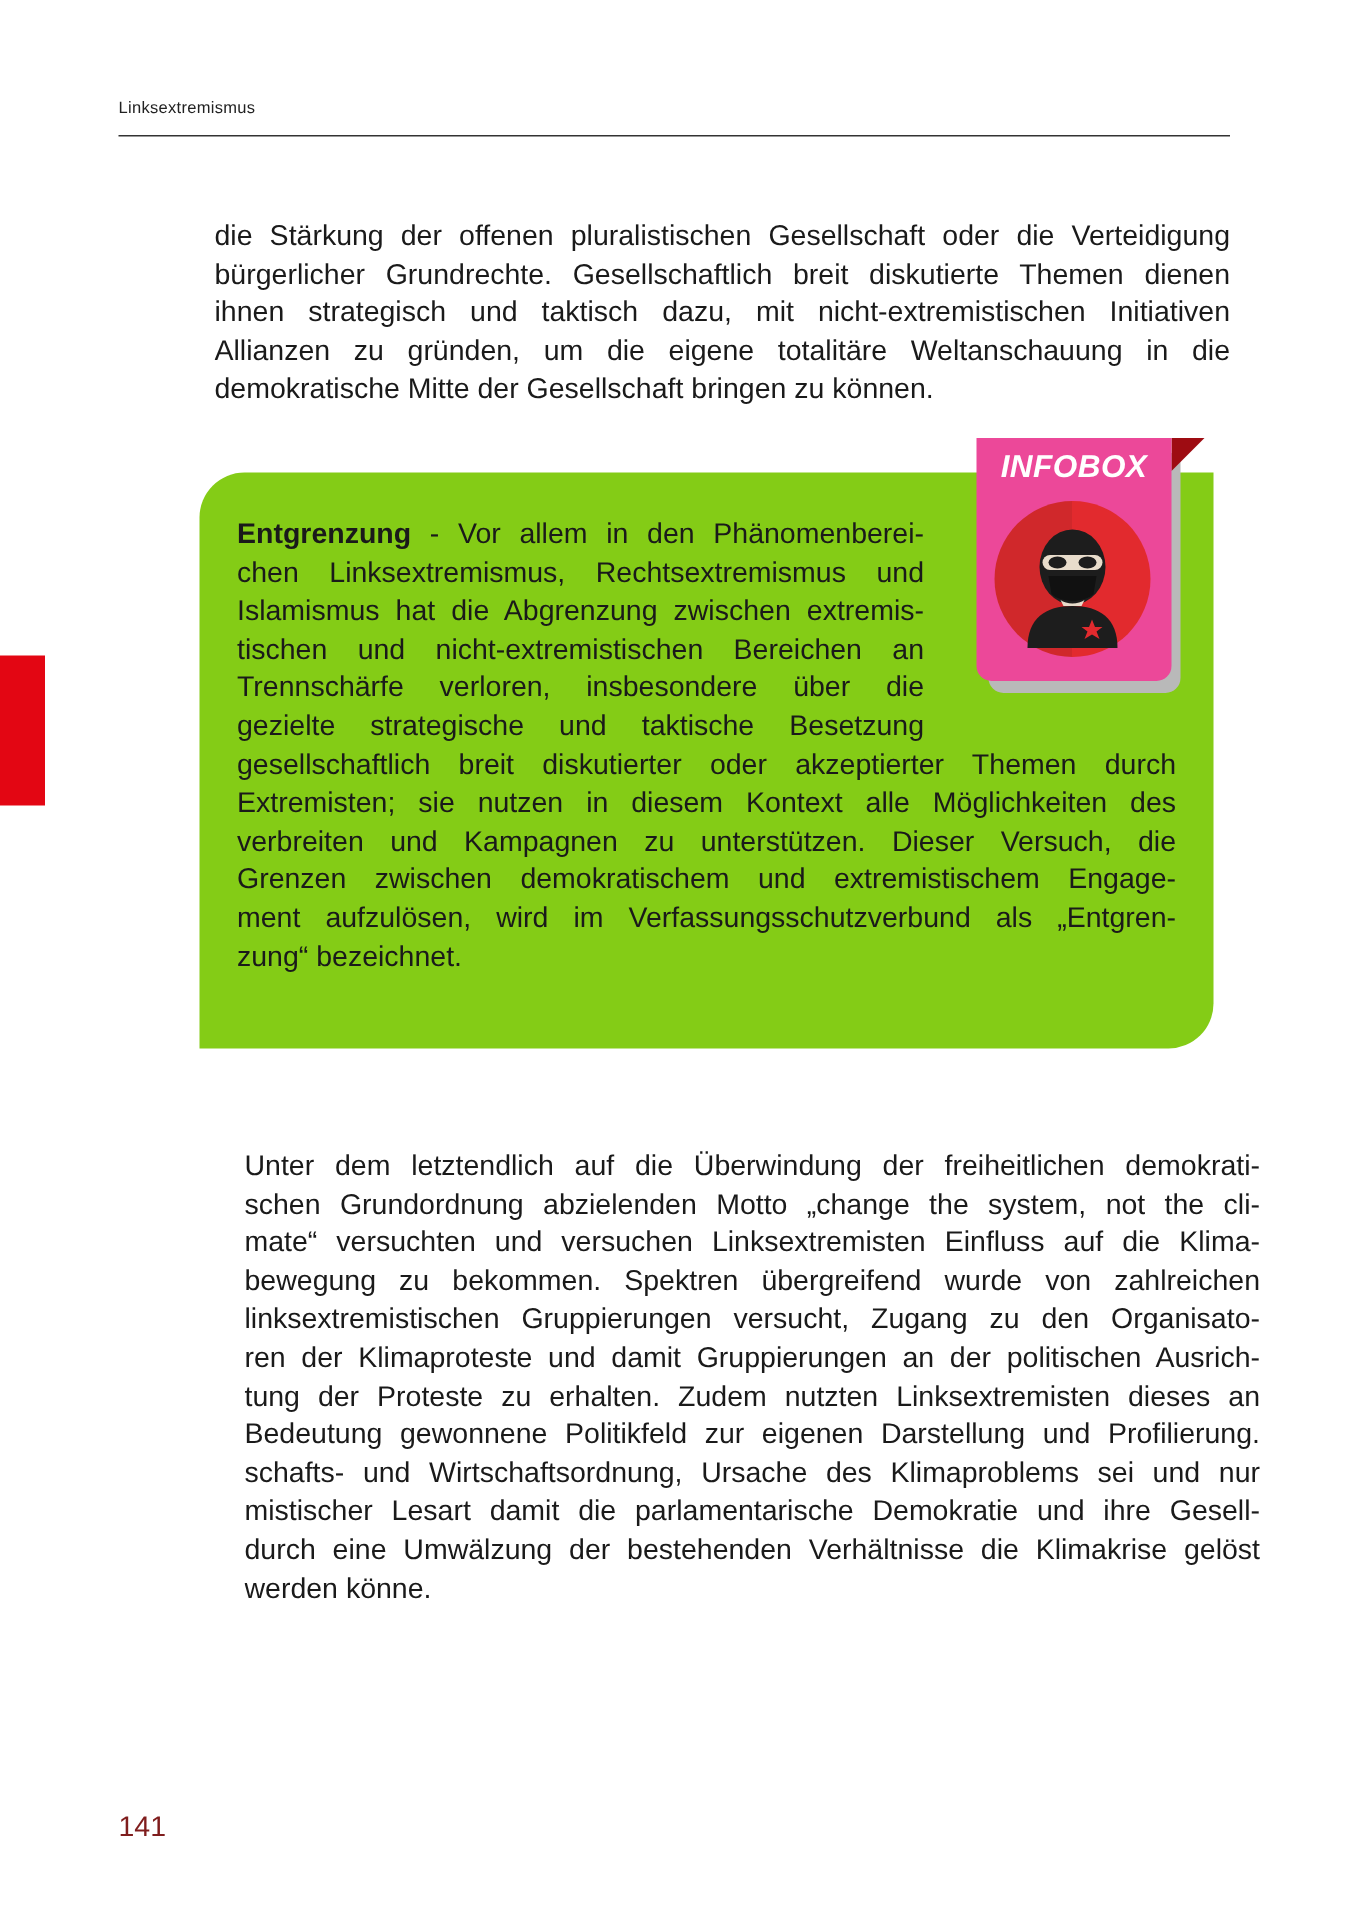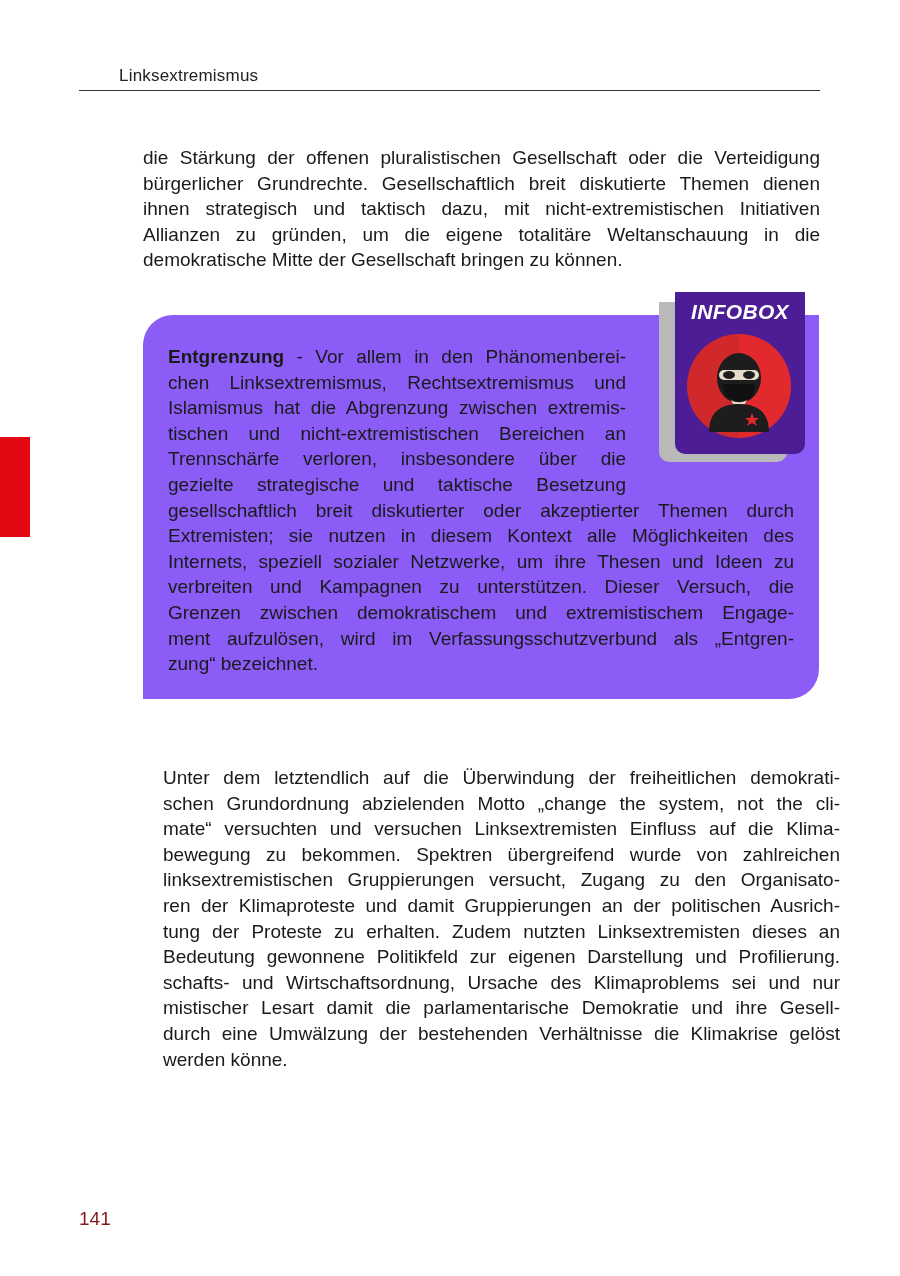--- a/index.html
+++ b/index.html
@@ -2,56 +2,55 @@
 <html><head>
 <meta charset="utf-8">
 <style>
   html, body { margin: 0; padding: 0; }
   body {
     width: 900px; height: 1276px; position: relative; background: #ffffff;
     font-family: "Liberation Sans", "DejaVu Sans", sans-serif; color: #1a1a1a;
     overflow: hidden;
   }
   .running-head {
-    position: absolute; left: 79px; top: 66px; font-size: 17px; color: #222;
+    position: absolute; left: 79px; top: 66px; font-size: 11px; color: #222;
     letter-spacing: 0.2px;
-    margin-left: 40px;
   }
   .head-rule {
     position: absolute; left: 79px; top: 90px; width: 741px; height: 1px; background: #333;
   }
   .side-tab {
     position: absolute; left: 0; top: 437px; width: 30px; height: 100px; background: #e30613;
   }
   .para { position: absolute; left: 143px; width: 677px; font-size: 19px; }
   .line {
     height: 25.6px; line-height: 25.6px; white-space: nowrap;
     text-align: justify; text-align-last: justify; overflow: hidden;
   }
   .line.last { text-align-last: left; }
   .para1 { top: 145px; }
   .para2 { top: 765px; margin-left: 20px; }
 
   .infobox {
-    position: absolute; left: 143px; top: 315px; width: 676px; height: 384px;
-    background: #8b5cf6; border-radius: 30px 0 30px 0;
+    position: absolute; left: 133px; top: 315px; width: 676px; height: 384px;
+    background: #84cc16; border-radius: 30px 0 30px 0;
   }
   .infobox-text { position: absolute; left: 25px; top: 29px; font-size: 19px; }
   .infobox-text .line.narrow { width: 458px; }
   .infobox-text .line.wide { width: 626px; }
   .term { font-weight: bold; }
 
   .badge-wrap { position: absolute; left: 651px; top: 292px; width: 160px; height: 170px; }
   .badge-shadow {
     position: absolute; left: 8px; top: 10px; width: 128px; height: 160px;
     background: #b9b9b9; border-radius: 0 0 10px 10px;
   }
   .badge {
     position: absolute; left: 0; top: 0; width: 130px; height: 162px;
-    background: #4c1d95; border-radius: 0 0 10px 10px; overflow: hidden; margin-left: 24px;
+    background: #ec4899; border-radius: 0 0 10px 10px; overflow: hidden;
   }
   .badge-fold {
     position: absolute; left: 130px; top: 0; width: 0; height: 0;
     border-top: 22px solid #9e0c12; border-right: 22px solid transparent;
   }
   .badge-title {
     position: absolute; left: 0; top: 8px; width: 130px; text-align: center;
     color: #ffffff; font-weight: bold; font-style: italic; font-size: 21px; letter-spacing: 0.3px;
   }
   .badge-circle {
@@ -79,21 +78,20 @@
 <div class="infobox">
   <div class="infobox-text">
     <div class="line narrow"><span class="term">Entgrenzung</span><span> - Vor allem in den Phänomenberei-</span></div>
     <div class="line narrow">chen Linksextremismus, Rechtsextremismus und</div>
     <div class="line narrow">Islamismus hat die Abgrenzung zwischen extremis-</div>
     <div class="line narrow">tischen und nicht-extremistischen Bereichen an</div>
     <div class="line narrow">Trennschärfe verloren, insbesondere über die</div>
     <div class="line narrow">gezielte strategische und taktische Besetzung</div>
     <div class="line wide">gesellschaftlich breit diskutierter oder akzeptierter Themen durch</div>
     <div class="line wide">Extremisten; sie nutzen in diesem Kontext alle Möglichkeiten des</div>
-    <div class="line wide">Internets, speziell sozialer Netzwerke, um ihre Thesen und Ideen zu</div>
     <div class="line wide">verbreiten und Kampagnen zu unterstützen. Dieser Versuch, die</div>
     <div class="line wide">Grenzen zwischen demokratischem und extremistischem Engage-</div>
     <div class="line wide">ment aufzulösen, wird im Verfassungsschutzverbund als „Entgren-</div>
     <div class="line wide last">zung“ bezeichnet.</div>
   </div>
 </div>
 
 <div class="badge-wrap">
   <div class="badge-shadow"></div>
   <div class="badge-fold"></div>

